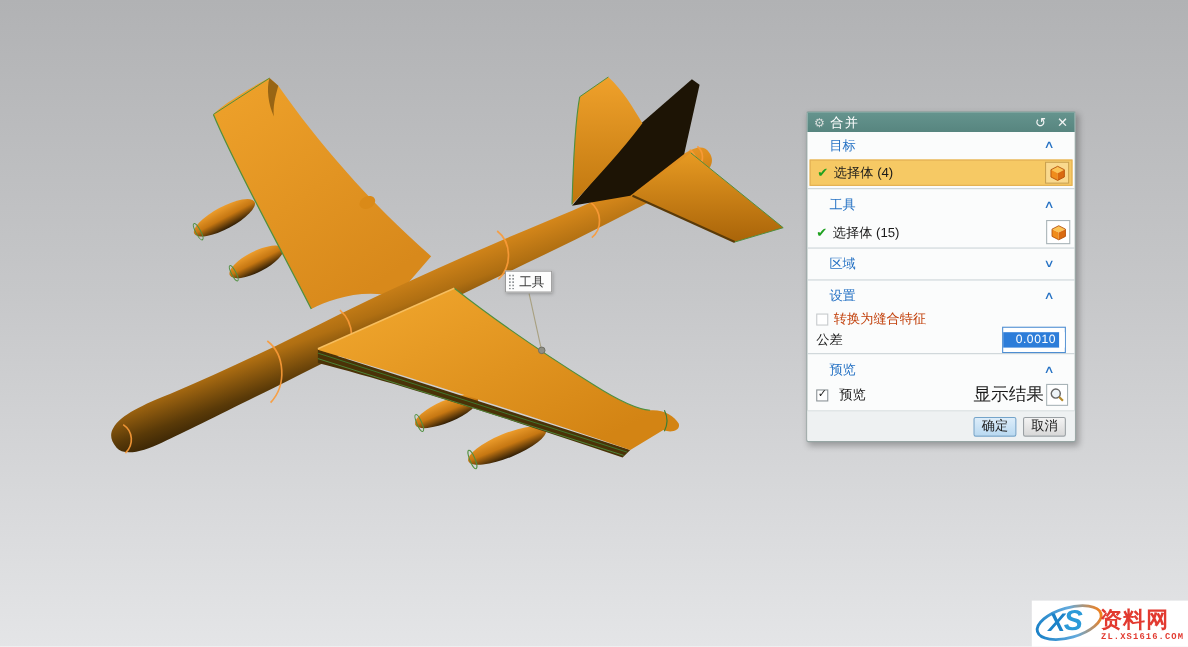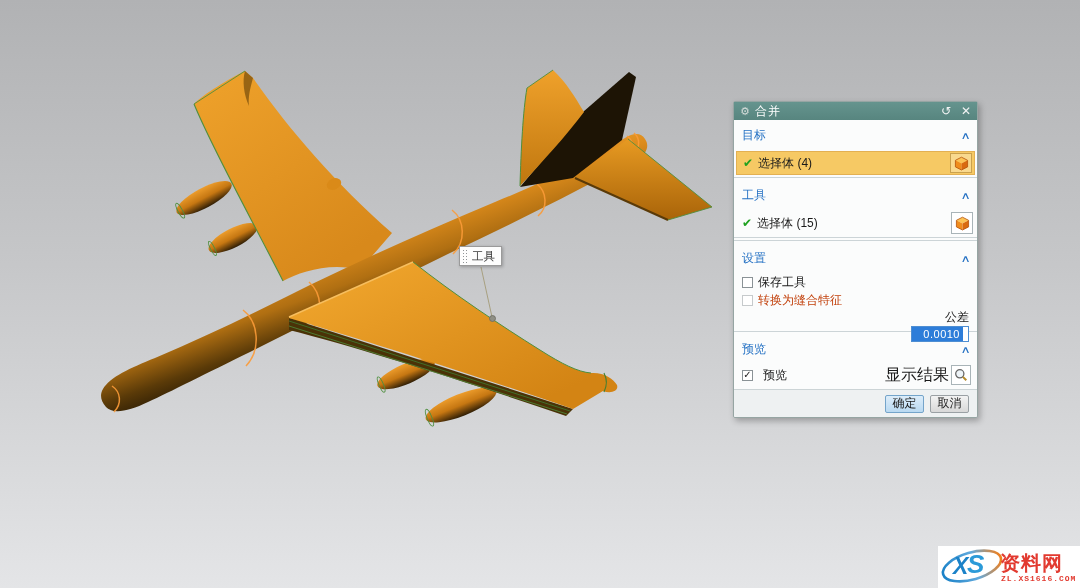--- a/index.html
+++ b/index.html
@@ -23,38 +23,38 @@
   .dialog { position:absolute; left:733px; top:101px; width:245px;
             background:#fbfcfc; border:1px solid #96a5a3; border-radius:2px;
             box-shadow:2px 3px 6px rgba(0,0,0,.28); font-size:12px; color:#1a1a1a; }
   .dlg-header { height:18px; background:linear-gradient(180deg,#65948e,#57857f);
                 display:flex; align-items:center; padding:0 6px; color:#fff; }
   .dlg-gear { font-size:11px; color:#d5dcda; margin-right:5px; }
   .dlg-title { font-size:12px; letter-spacing:1px; }
   .dlg-spacer { flex:1; }
   .dlg-hbtn { color:#f2f4f4; font-size:12px; line-height:1; margin-left:10px; cursor:default; }
   .sep { height:1px; background:#ccd4d7; margin:2px 0; }
-  .sec-title { height:30px; display:flex; align-items:center; padding:0 8px; }
+  .sec-title { height:24px; display:flex; align-items:center; padding:0 20px; }
   .sec-title .t { color:#2672c4; }
   .chev { margin-left:auto; color:#2672c4; font-size:10px; transform:scaleX(1.4); }
   .sel-row { height:24px; margin:1px 2px 2px 2px; display:flex; align-items:center;
              padding:0 2px 0 6px; }
   .sel-row.hl { background:#f6c964; border:1px solid #e3b052; }
   .check { color:#1fa11f; font-size:12px; margin-right:5px; }
   .cube-btn { width:22px; height:20px; margin-left:auto; display:flex;
               align-items:center; justify-content:center; }
   .cube-btn.on-hl { background:#f9d98e; border:1px solid #caa14e; }
   .cube-btn.boxed { background:#fff; border:1px solid #a9b4b8; height:22px; }
   .cb-row { height:18px; display:flex; align-items:center; padding:0 8px; }
   .cb-box { width:11px; height:11px; background:#fff; border:1px solid #8a9296;
             margin-right:5px; flex:0 0 auto; display:flex; align-items:center;
             justify-content:center; font-size:10px; color:#1a1a1a; line-height:1; }
   .cb-row.disabled .cb-box { border-color:#c6cacc; }
   .cb-row.disabled .cb-label { color:#c2410c; }
-  .tol-row { height:20px; display:flex; align-items:flex-end; padding:0 8px;flex-direction:column; }
+  .tol-row { height:20px; display:flex; align-items:center; padding:0 8px; }
   .tol-field { margin-left:auto; width:58px; height:24px; background:#fff;
                border:1px solid #4e8ed2; display:flex; align-items:center; }
   .tol-sel { flex:1; background:#2d7dd9; color:#fff; font-size:11px;
              text-align:right; padding-right:3px; height:14px; line-height:14px;
              letter-spacing:0.5px; }
   .tol-caret { width:5px; height:14px; background:#fff; }
   .prev-row { height:22px; display:flex; align-items:center; padding:0 6px 0 8px; }
   .result-label { margin-left:auto; font-size:16px; }
   .mag-btn { width:20px; height:20px; background:#fff; border:1px solid #a9b4b8;
              margin-left:2px; display:flex; align-items:center; justify-content:center; }
@@ -233,29 +233,29 @@
         <svg width="15" height="15" viewBox="0 0 15 15">
           <polygon points="7.5,1.2 13.6,4.3 7.5,7.4 1.4,4.3" fill="#FCC355"></polygon>
           <polygon points="1.4,4.3 7.5,7.4 7.5,14 1.4,10.9" fill="#F08C1C"></polygon>
           <polygon points="13.6,4.3 13.6,10.9 7.5,14 7.5,7.4" fill="#D96A10"></polygon>
           <polygon points="7.5,1.2 13.6,4.3 13.6,10.9 7.5,14 1.4,10.9 1.4,4.3" fill="none" stroke="#B5500A" stroke-width="0.8"></polygon>
         </svg>
       </span>
     </div>
     <div class="sep"></div>
 
+    <div class="sec-title">
+      <span class="t">区域</span>
+      <span class="chev">∨</span>
+    </div>
     <div class="sep"></div>
 
     <div class="sec-title">
       <span class="t">设置</span>
       <span class="chev">∧</span>
-    </div>
-    <div class="cb-row">
-      <span class="cb-box"></span>
-      <span class="cb-label">保存工具</span>
     </div>
     <div class="cb-row disabled">
       <span class="cb-box"></span>
       <span class="cb-label">转换为缝合特征</span>
     </div>
     <div class="tol-row">
       <span>公差</span>
       <span class="tol-field">
         <span class="tol-sel">0.0010</span>
         <span class="tol-caret"></span>

